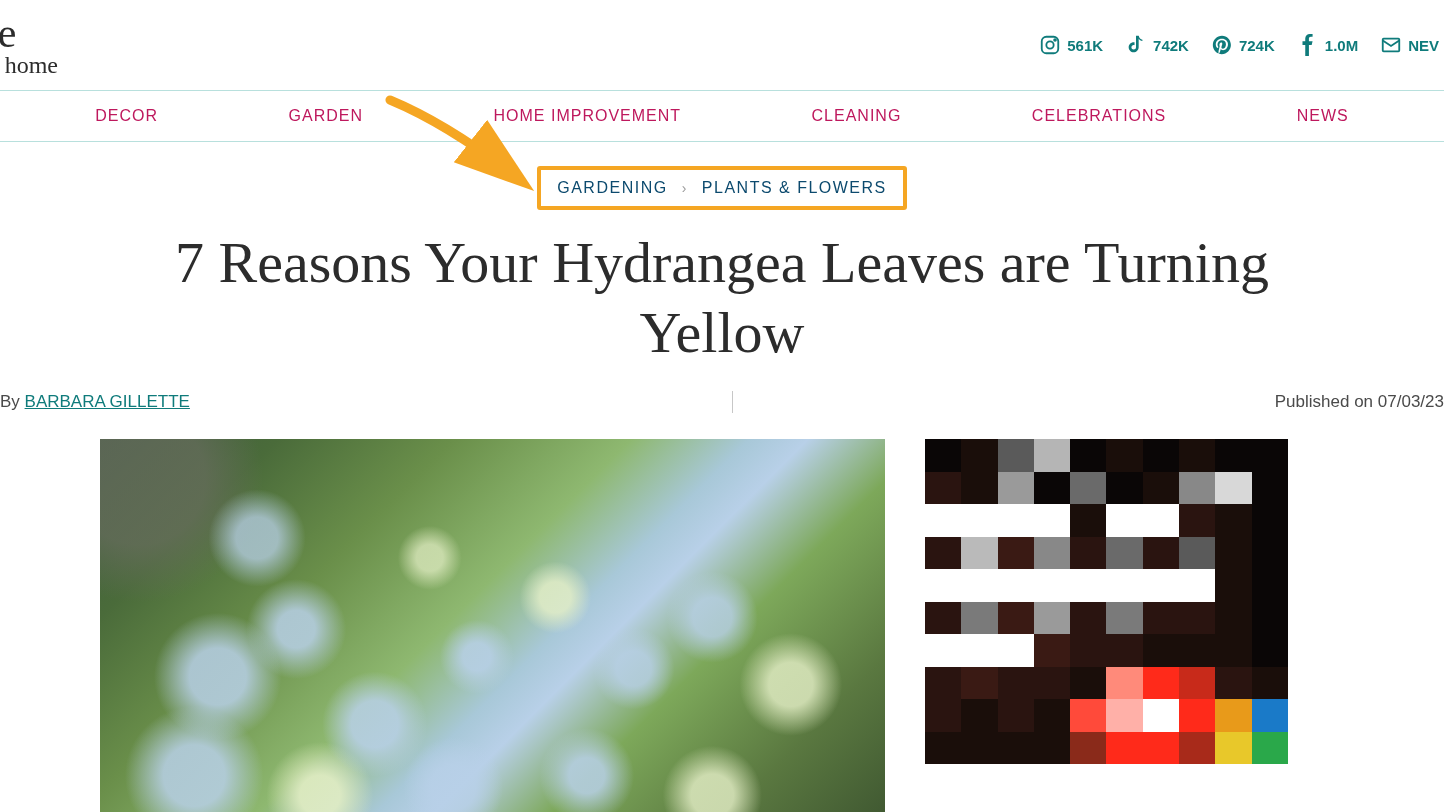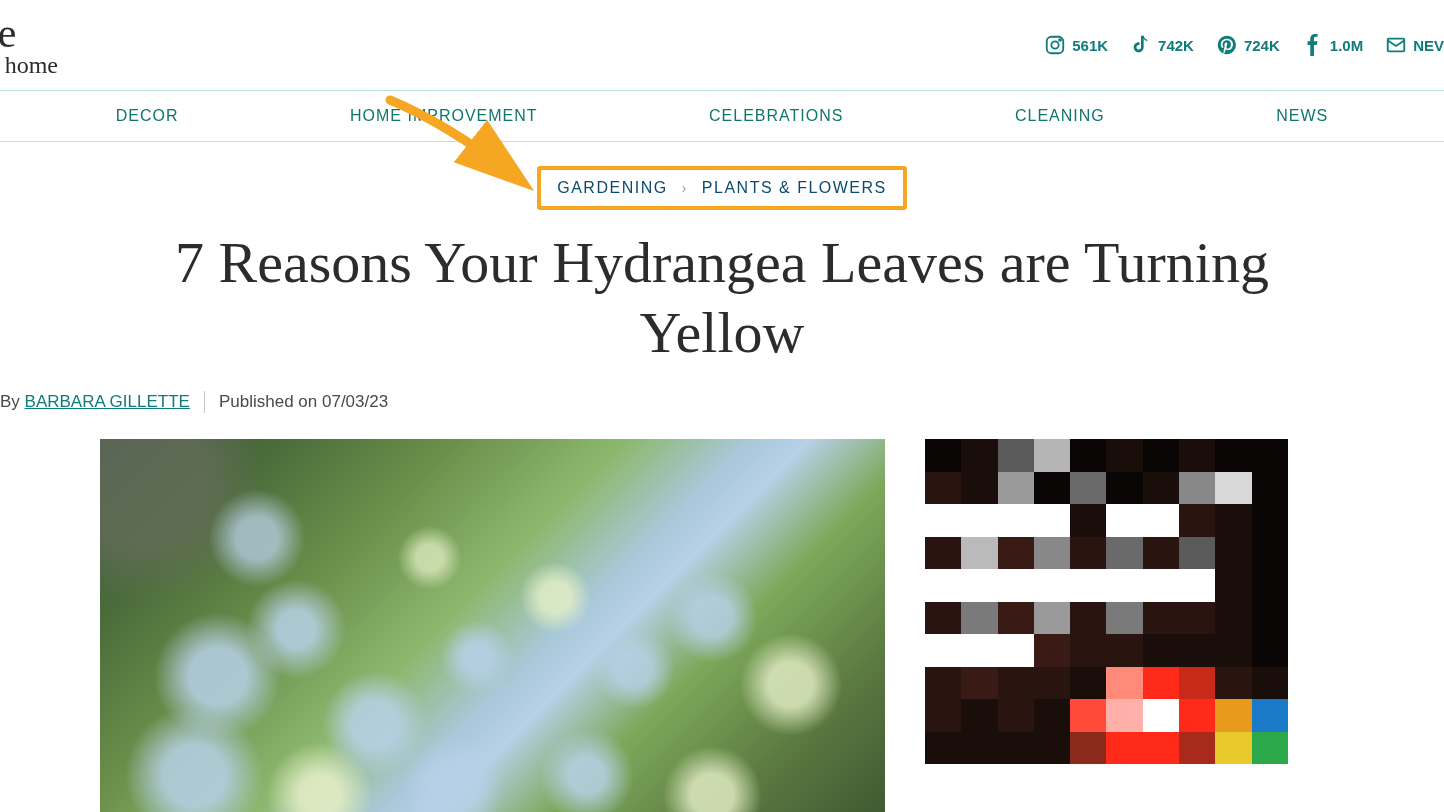--- a/index.html
+++ b/index.html
@@ -38,20 +38,21 @@
     .logo-tag {
       font-family: "Brush Script MT", cursive;
       font-size: 24px;
       color: #2c2c2c;
       margin-top: -2px;
     }
     .social-row {
       display: flex;
       align-items: center;
       gap: 22px;
+      padding-right: 5px;
     }
     .social-item {
       display: flex;
       align-items: center;
       gap: 6px;
       color: #0f7b7b;
       font-size: 15px;
       font-weight: 600;
       cursor: pointer;
     }
@@ -65,21 +66,21 @@
       display: flex;
       justify-content: space-around;
       align-items: center;
       padding: 0 30px;
       height: 52px;
     }
     .nav-item {
       font-size: 16px;
       font-weight: 500;
       letter-spacing: 1px;
-      color: #0f766e;
+      color: #be185d;
       cursor: pointer;
       padding: 16px 10px;
     }
     .breadcrumb-wrap {
       display: flex;
       justify-content: center;
       margin-top: 24px;
       position: relative;
     }
     .breadcrumb {
@@ -113,21 +114,21 @@
       font-size: 58px;
       font-weight: 400;
       color: #2c2c2c;
       text-align: center;
       line-height: 1.2;
       max-width: 1100px;
       margin: 18px auto 0 auto;
     }
     .byline {
       display: flex;
-      justify-content: flex-start;
+      justify-content: space-between;
       align-items: center;
       gap: 14px;
       margin-top: 24px;
       font-size: 17px;
       color: #4a4a4a;
     }
     .byline-author a {
       color: #0f7b7b;
       text-decoration: underline;
       font-weight: 500;
@@ -223,23 +224,24 @@
           <rect x="3" y="5" width="18" height="14" rx="1"></rect>
           <path d="M3 7l9 6 9-6"></path>
         </svg>
       <span>NEV</span>
     </a>
   </div>
 </div>
 
 <nav class="nav-bar">
   <a class="nav-item">DECOR</a>
+  <a class="nav-item">GARDEN</a>
   <a class="nav-item">HOME IMPROVEMENT</a>
+  <a class="nav-item">CLEANING</a>
   <a class="nav-item">CELEBRATIONS</a>
-  <a class="nav-item">CLEANING</a>
   <a class="nav-item">NEWS</a>
 </nav>
 
 <svg class="arrow-annotation" width="170" height="110" viewBox="0 0 170 110">
   <defs>
     <marker id="ah" markerWidth="10" markerHeight="10" refX="7" refY="3" orient="auto">
       <path d="M0,0 L9,3 L0,6 Z" fill="#f5a623"></path>
     </marker>
   </defs>
   <path d="M10,5 Q70,30 140,85" stroke="#f5a623" stroke-width="9" fill="none" marker-end="url(#ah)" stroke-linecap="round"></path>

